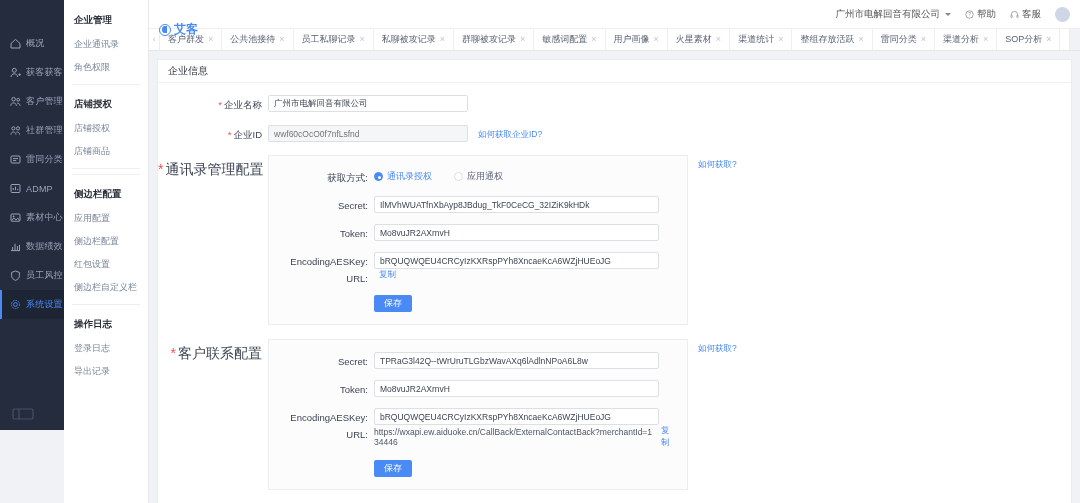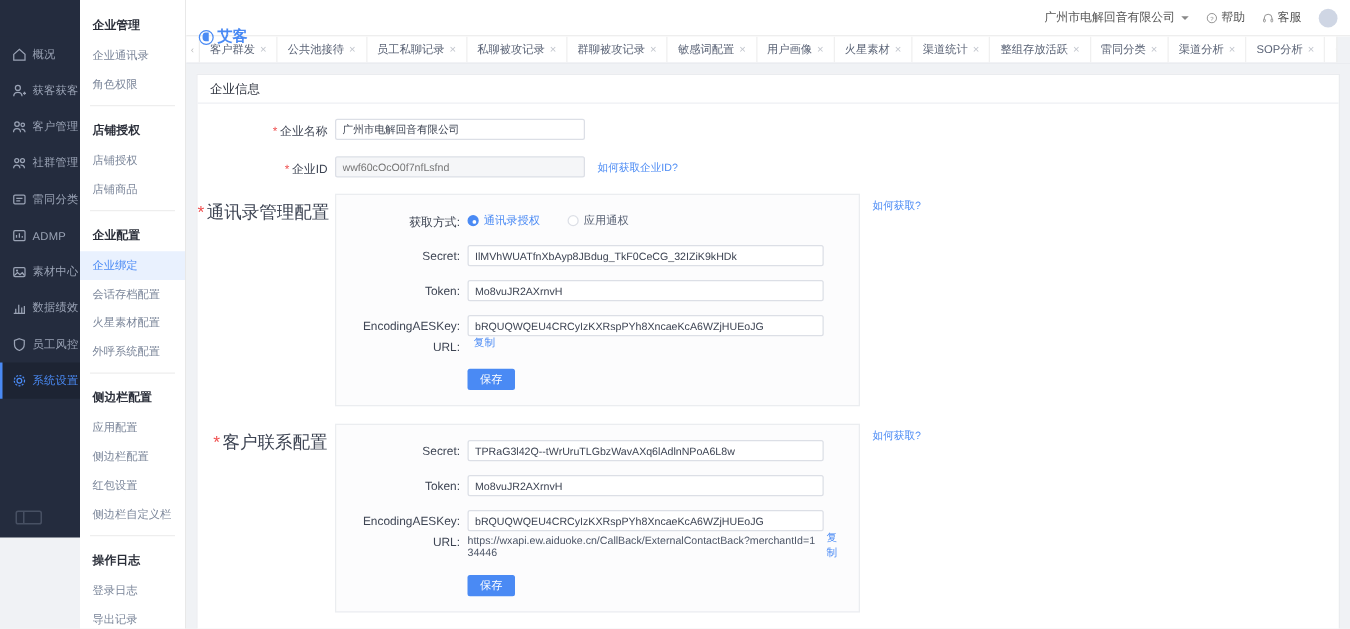--- a/index.html
+++ b/index.html
@@ -298,27 +298,20 @@
         <div class="sub-item">企业通讯录</div>
         <div class="sub-item">角色权限</div>
       </div>
       <div class="sub-sep"></div>
       <div class="sub-group">
         <div class="sub-title">店铺授权</div>
         <div class="sub-item">店铺授权</div>
         <div class="sub-item">店铺商品</div>
       </div>
       <div class="sub-sep"></div>
-      <div class="sub-group">
-        <div class="sub-title">企业配置</div>
-        <div class="sub-item active">企业绑定</div>
-        <div class="sub-item">会话存档配置</div>
-        <div class="sub-item">火星素材配置</div>
-        <div class="sub-item">外呼系统配置</div>
-      </div>
       <div class="sub-sep"></div>
       <div class="sub-group">
         <div class="sub-title">侧边栏配置</div>
         <div class="sub-item">应用配置</div>
         <div class="sub-item">侧边栏配置</div>
         <div class="sub-item">红包设置</div>
         <div class="sub-item">侧边栏自定义栏</div>
       </div>
       <div class="sub-sep"></div>
       <div class="sub-group">

